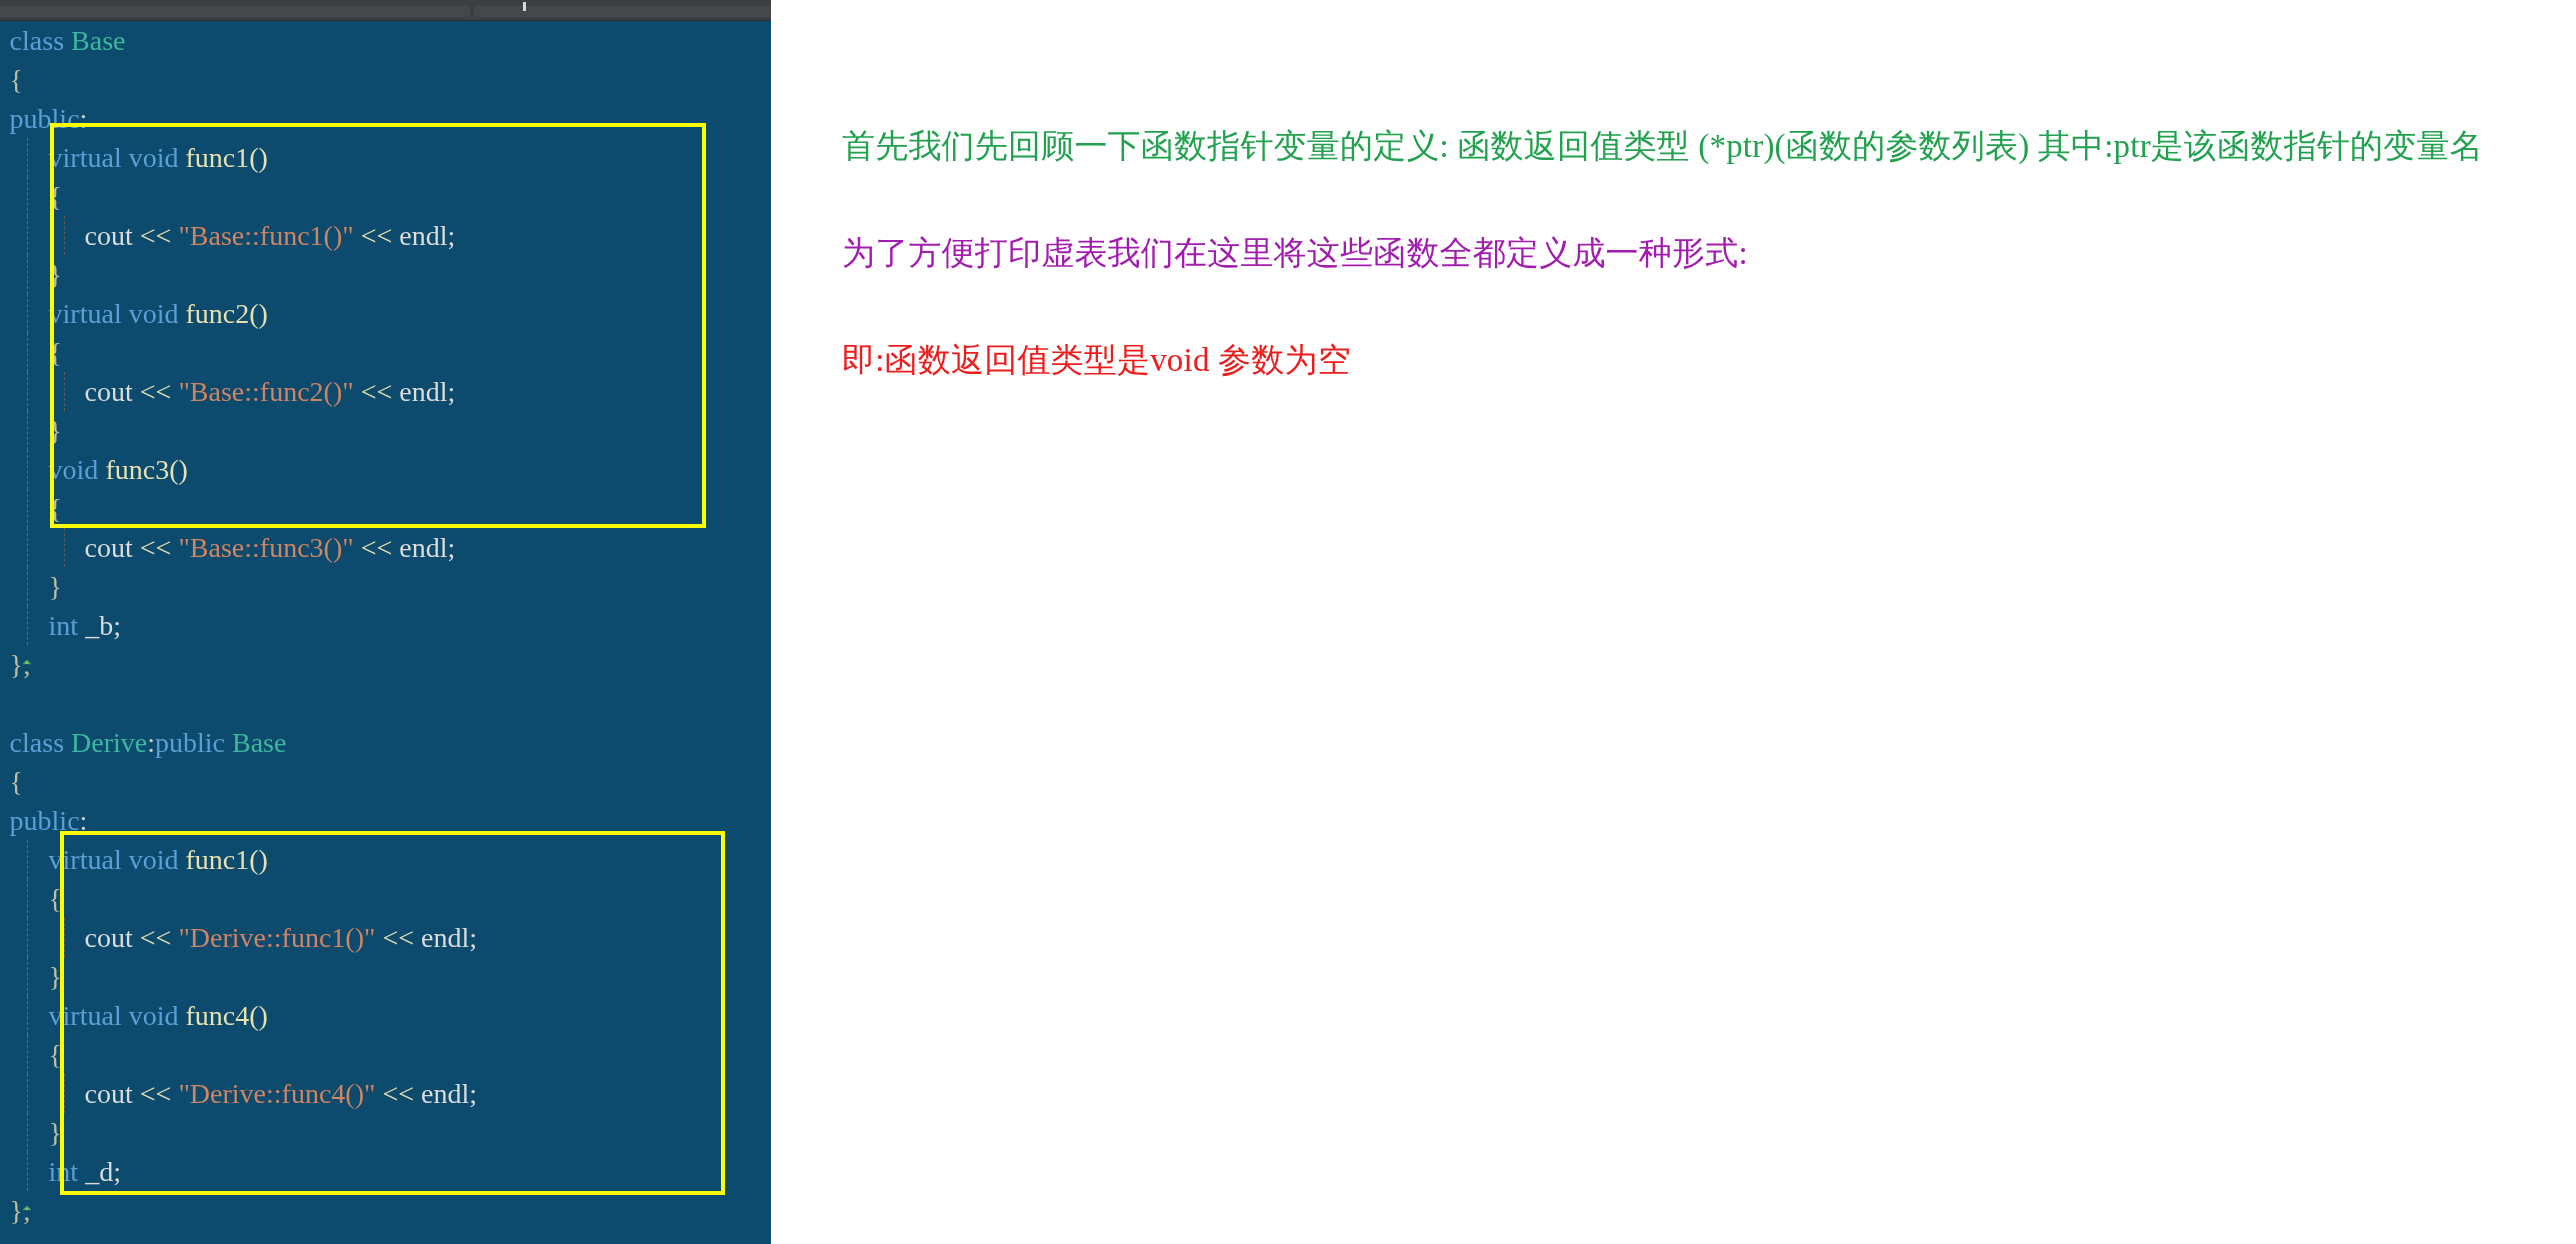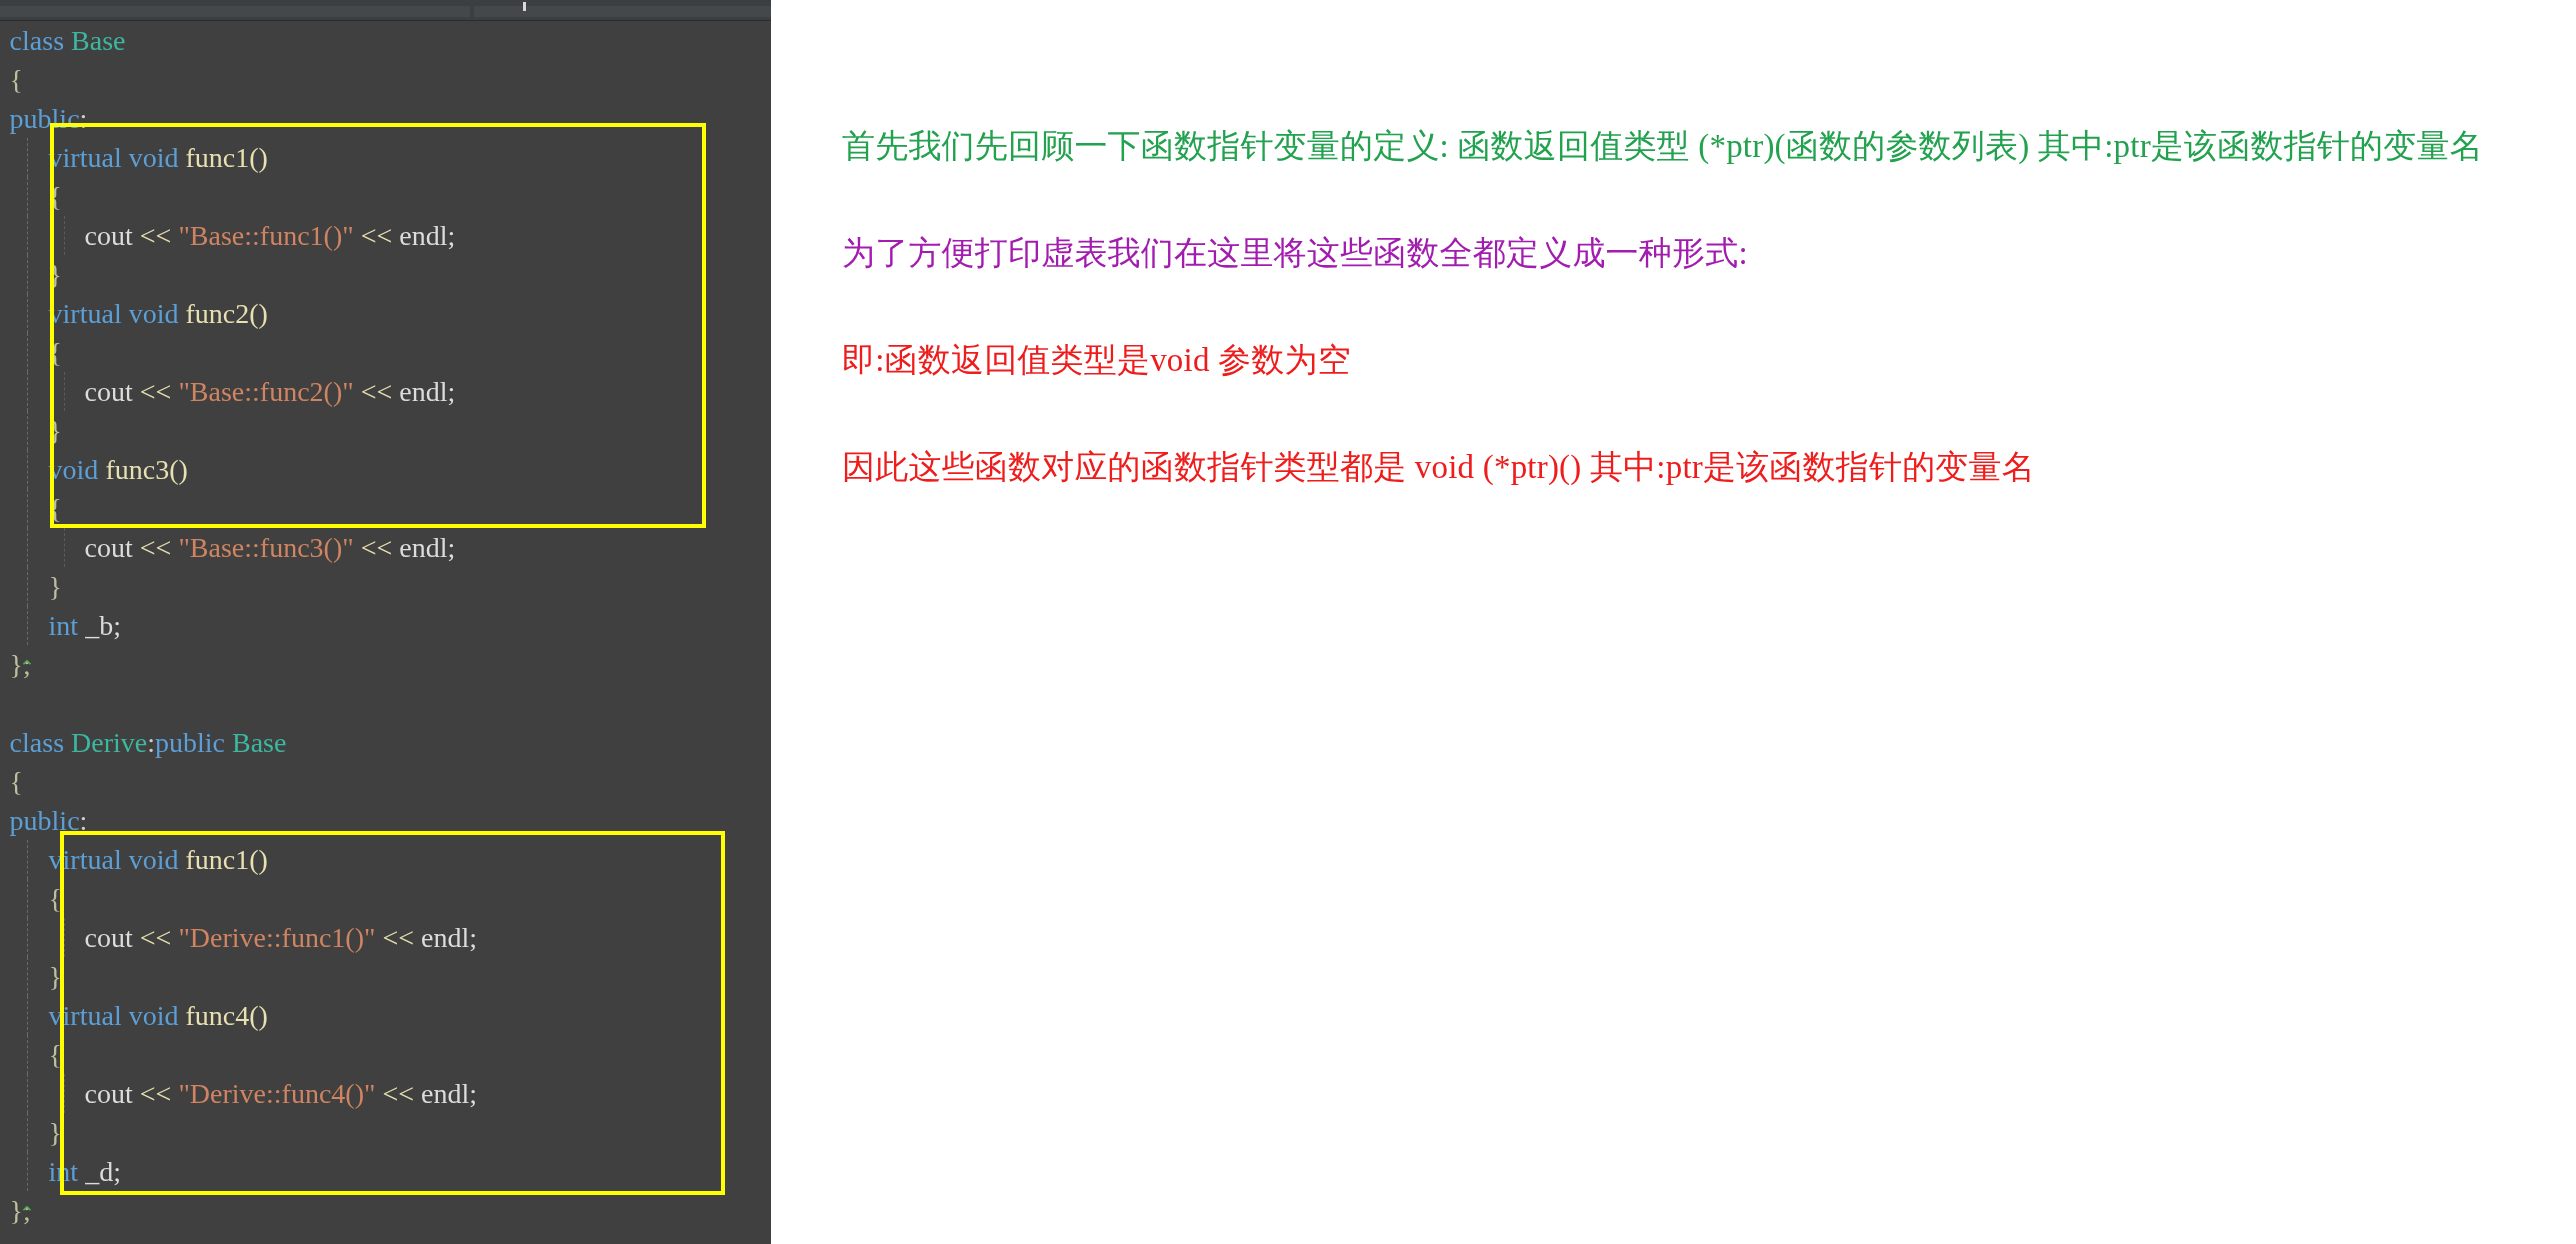--- a/index.html
+++ b/index.html
@@ -57,21 +57,21 @@
     width: 2.9px; height: 9.6px;
     background: #d8d8d8;
   }
 
   #code-area {
     position: absolute;
     left: 0;
     top: 21px;
     width: 915px;
     height: 1223px;
-    background: #404040;
+    background: #0c4a6e;
     font-family: "Liberation Serif", serif;
     font-size: 28px;
     line-height: 39px;
     white-space: pre;
   }
 
   .code-line {
     position: relative;
     height: 39px;
     padding-left: 9.6px;
@@ -160,18 +160,17 @@
 
     <div class="hl-box" id="hl-base"></div>
     <div class="hl-box" id="hl-derive"></div>
   </div>
 
   <div id="notes-pane">
     <div id="notes-list">
         <div class="note-line" style="color: rgb(34, 161, 78);">首先我们先回顾一下函数指针变量的定义: 函数返回值类型 (*ptr)(函数的参数列表)  其中:ptr是该函数指针的变量名</div>
         <div class="note-line" style="color: #a21caf;">为了方便打印虚表我们在这里将这些函数全都定义成一种形式:</div>
         <div class="note-line" style="color: rgb(239, 28, 28);">即:函数返回值类型是void 参数为空</div>
-        <div class="note-line" style="color: rgb(239, 28, 28);">因此这些函数对应的函数指针类型都是 void (*ptr)()   其中:ptr是该函数指针的变量名</div>
       </div>
   </div>
 
 </div>
 
 
 </body></html>

